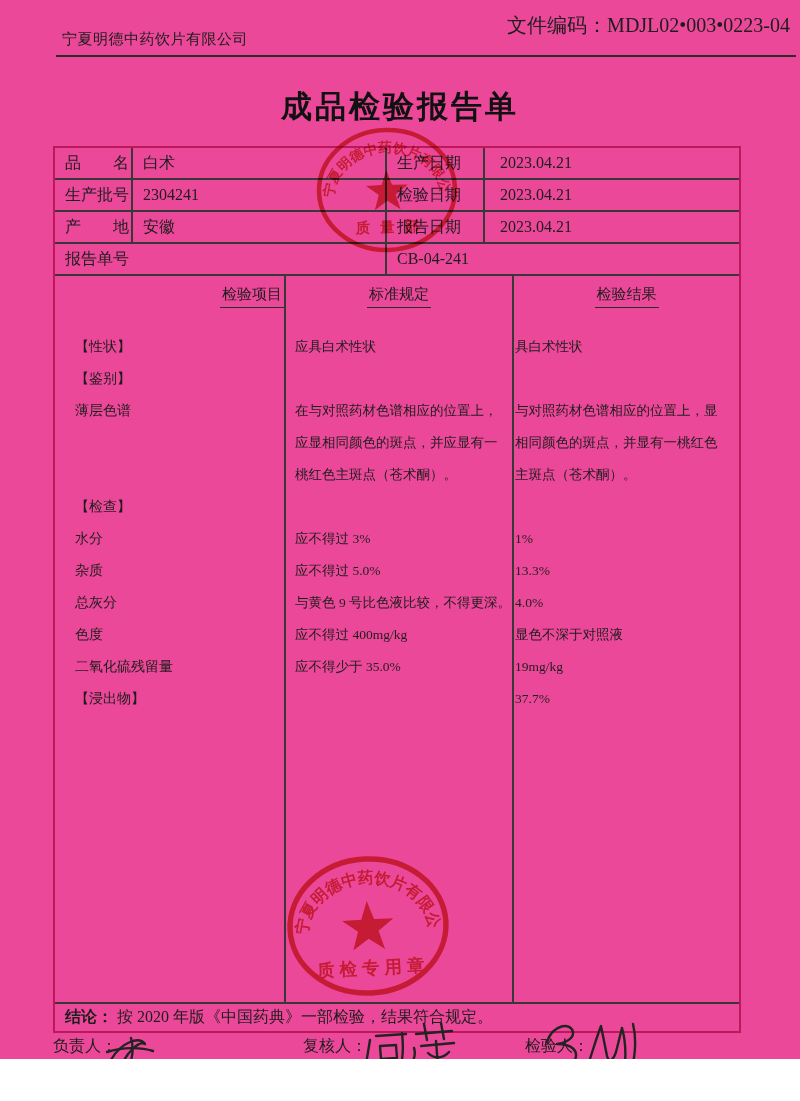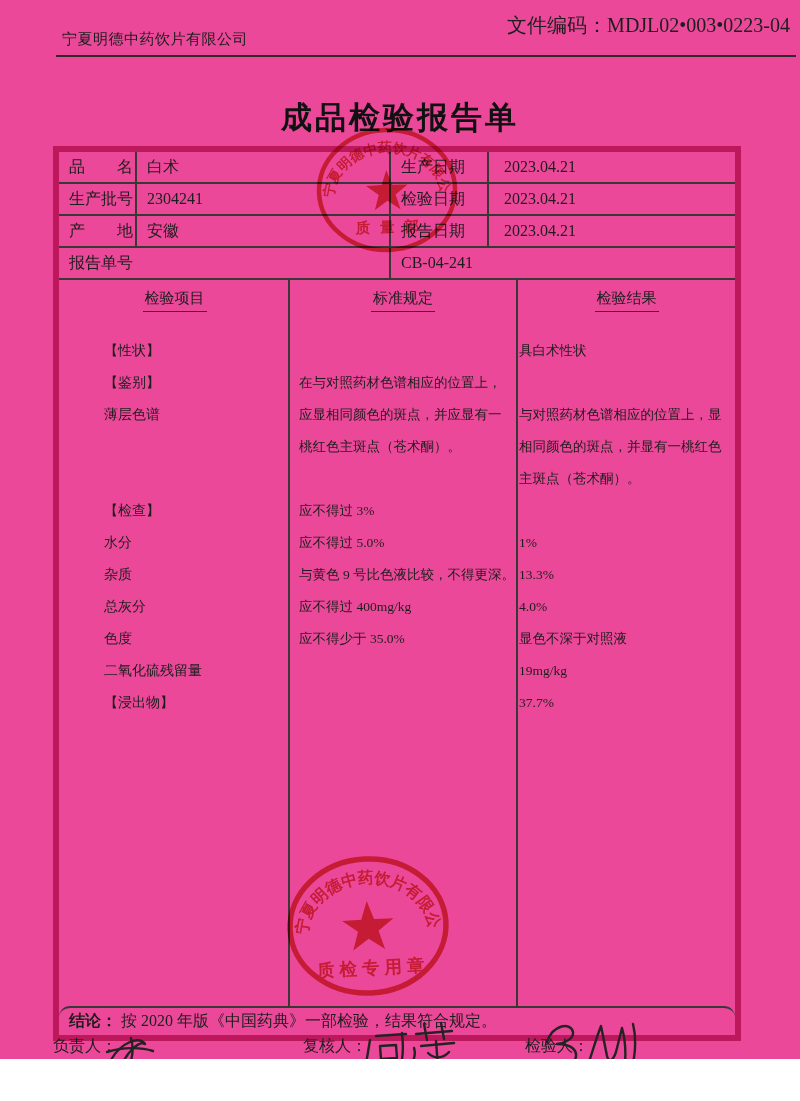--- a/index.html
+++ b/index.html
@@ -10,61 +10,61 @@
     font-family:"Liberation Serif","DejaVu Serif",serif;
     color:#1d1d1d;
     overflow:hidden;
   }
   
   .hdr-left{position:absolute;left:62px;top:30px;font-size:15px;letter-spacing:.5px;}
   .hdr-right{position:absolute;right:10px;top:12px;font-size:20px;}
   .hdr-rule{position:absolute;left:56px;top:55px;width:740px;height:2px;background:#2b2b2b;}
   
   .title{
-    position:absolute;left:0;top:97px;width:100%;margin:0;
+    position:absolute;left:0;top:86px;width:100%;margin:0;
     text-align:center;font-family:"Liberation Sans","DejaVu Sans",sans-serif;
     font-size:31px;font-weight:bold;letter-spacing:3px;color:#111;
   }
   
   .table{
     position:absolute;left:53px;top:146px;width:688px;
-    border:6px solid #be185d;box-sizing:border-box;background:transparent;
+    border:2px solid #be185d;box-sizing:border-box;background:transparent;
     font-size:16px;
   }
   .info-grid{display:grid;grid-template-columns:78px 254px 98px auto;}
   .ig-cell{
     box-sizing:border-box;height:32px;display:flex;align-items:center;
     border-bottom:2px solid #383838;border-right:2px solid #383838;
     padding-left:10px;white-space:nowrap;overflow:hidden;
   }
   .ig-cell.no-r{border-right:none;}
   .ig-cell.span2{grid-column:span 2;}
   .ig-cell.date{padding-left:15px;}
   
   .section{display:grid;grid-template-columns:231px 228px auto;height:726px;}
   .sec-col{box-sizing:border-box;border-right:2px solid #383838;overflow:hidden;}
   .sec-col.no-r{border-right:none;}
   .sec-head{
     height:55px;box-sizing:border-box;padding-top:9px;
     font-size:15px;
   }
-  .sec-head.left{padding-left:2px;text-align:center;}
+  .sec-head.left{padding-left:2px;text-align:right;}
   .sec-head.center{text-align:center;}
   .sec-head span{display:inline-block;border-bottom:1.5px solid #2b2b2b;padding:0 2px 3px 2px;}
   .ln{
     height:32px;display:flex;align-items:center;
     font-size:14px;white-space:nowrap;overflow:visible;
   }
-  .col-item .ln{padding-left:20px;margin-left:25px;}
+  .col-item .ln{padding-left:20px;}
   .col-std .ln{padding-left:9px;font-size:13.5px;}
   .col-res .ln{padding-left:1px;font-size:13.5px;}
   
   .conclusion{
     border-top:2px solid #383838;height:29px;box-sizing:border-box;
-    display:flex;align-items:center;padding-left:10px;font-size:16px;white-space:nowrap;border-radius:11px;
+    display:flex;align-items:center;padding-left:10px;font-size:16px;white-space:nowrap;
   }
   .conclusion b{font-weight:bold;margin-right:4px;}
   
   .sig-label{position:absolute;top:1036px;font-size:16px;}
   .sig-label.owner{left:53px;}
   .sig-label.reviewer{left:303px;}
   .sig-label.inspector{left:525px;}
   .sig-svg{position:absolute;}
   .sig-svg path{stroke:#232323;stroke-width:2.4;fill:none;stroke-linecap:round;stroke-linejoin:round;}
   
@@ -119,20 +119,21 @@
         <div class="ln">水分</div>
         <div class="ln">杂质</div>
         <div class="ln">总灰分</div>
         <div class="ln">色度</div>
         <div class="ln">二氧化硫残留量</div>
         <div class="ln">【浸出物】</div>
       </div>
 
       <div class="sec-col col-std">
         <div class="sec-head center"><span>标准规定</span></div>
+        <div class="ln">应具白术性状</div>
         <div class="ln"></div>
         <div class="ln">在与对照药材色谱相应的位置上，</div>
         <div class="ln">应显相同颜色的斑点，并应显有一</div>
         <div class="ln">桃红色主斑点（苍术酮）。</div>
         <div class="ln"></div>
         <div class="ln">应不得过 3%</div>
         <div class="ln">应不得过 5.0%</div>
         <div class="ln">与黄色 9 号比色液比较，不得更深。</div>
         <div class="ln">应不得过 400mg/kg</div>
         <div class="ln">应不得少于 35.0%</div>

